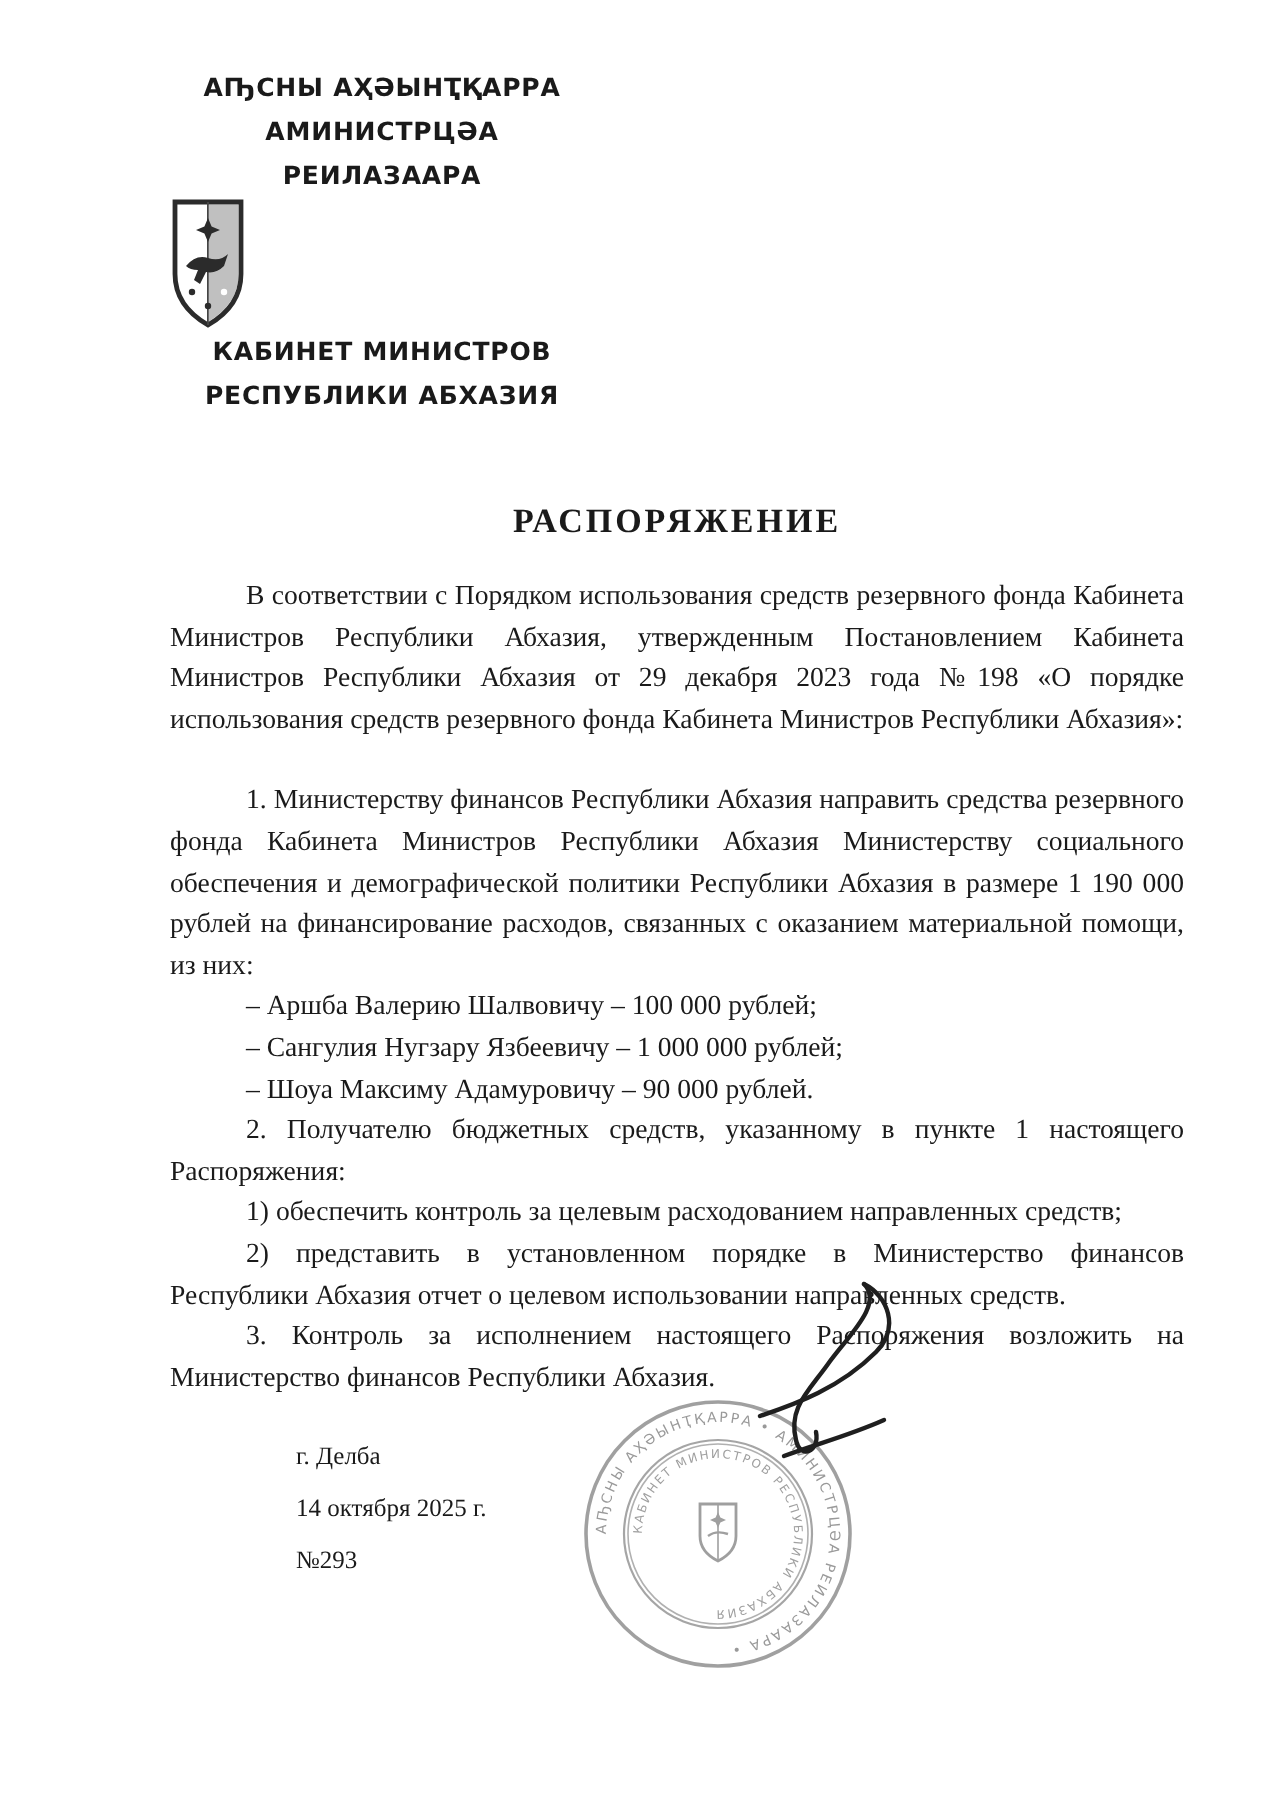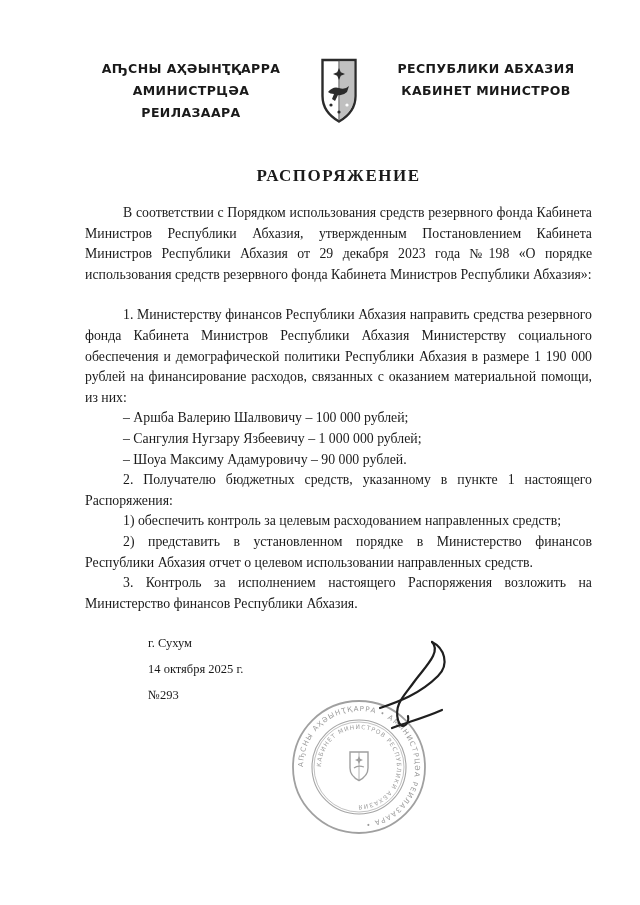--- a/index.html
+++ b/index.html
@@ -6,21 +6,22 @@
   body{
     width:640px;height:905px;background:#ffffff;position:relative;
     font-family:"Liberation Serif","DejaVu Serif",serif;color:#1a1a1a;
     -webkit-font-smoothing:antialiased;
   }
   .page{position:absolute;inset:0;background:#fff;overflow:hidden;}
   .content{padding:0 48px 0 85px;}
 
   .doc-header{
     display:flex;justify-content:space-between;align-items:flex-start;
-    padding-top:58px;
+    padding-top:33px;
+    flex-direction:column;
   }
   .header-block{
     width:212px;text-align:center;
     font-family:"DejaVu Sans","Liberation Sans",sans-serif;
     font-weight:bold;font-size:12.5px;line-height:22px;letter-spacing:0.4px;
   }
   .emblem{width:38px;height:66px;flex:0 0 auto;margin-top:0;}
 
   .doc-title{
     text-align:center;font-weight:bold;font-size:17px;letter-spacing:1.5px;
@@ -68,43 +69,43 @@
           <path d="M19 3.2 H34.3 V38 Q34.3 52.8 19 62 Z" fill="#8d8d8d" opacity="0.55"></path>
           <path d="M19 10 l1.8 4.2 4.2 1.8 -4.2 1.8 -1.8 4.2 -1.8 -4.2 -4.2 -1.8 4.2 -1.8 Z" fill="#2b2b2b"></path>
           <path d="M8 34 q5 -6 11 -4 q6 2 10 -2 l-2 6 q-4 4 -9 3 l-3 6 -3 -2 2 -5 q-4 0 -6 -2 Z" fill="#2b2b2b"></path>
           <circle cx="11" cy="47" r="1.6" fill="#2b2b2b"></circle>
           <circle cx="27" cy="47" r="1.6" fill="#ffffff"></circle>
           <circle cx="19" cy="54" r="1.6" fill="#2b2b2b"></circle>
         </svg>
       </div>
 
       <div class="header-block">
+        <div>КАБИНЕТ МИНИСТРОВ</div>
         <div>РЕСПУБЛИКИ АБХАЗИЯ</div>
-        <div>КАБИНЕТ МИНИСТРОВ</div>
       </div>
     </header>
 
     <div class="doc-title">РАСПОРЯЖЕНИЕ</div>
 
 
     <div class="body-text">
       <p class="gap-after">В соответствии с Порядком использования средств резервного фонда Кабинета Министров Республики Абхазия, утвержденным Постановлением Кабинета Министров Республики Абхазия от 29 декабря 2023 года №198 «О порядке использования средств резервного фонда Кабинета Министров Республики Абхазия»:</p>
       <p>1. Министерству финансов Республики Абхазия направить средства резервного фонда Кабинета Министров Республики Абхазия Министерству социального обеспечения и демографической политики Республики Абхазия в размере 1 190 000 рублей на финансирование расходов, связанных с оказанием материальной помощи, из них:</p>
       <p class="list-line">– Аршба Валерию Шалвовичу – 100 000 рублей;</p>
       <p class="list-line">– Сангулия Нугзару Язбеевичу – 1 000 000 рублей;</p>
       <p class="list-line">– Шоуа Максиму Адамуровичу – 90 000 рублей.</p>
       <p>2. Получателю бюджетных средств, указанному в пункте 1 настоящего Распоряжения:</p>
       <p>1) обеспечить контроль за целевым расходованием направленных средств;</p>
       <p>2) представить в установленном порядке в Министерство финансов Республики Абхазия отчет о целевом использовании направленных средств.</p>
       <p>3. Контроль за исполнением настоящего Распоряжения возложить на Министерство финансов Республики Абхазия.</p>
     </div>
 
 
     <div class="footer-block">
-      <div>г. Сухум</div>
+      <div>г. Делба</div>
       <div>14 октября 2025 г.</div>
       <div>№293</div>
     </div>
   </div>
 
   <div class="seal">
     <svg viewBox="0 0 142 142" width="142" height="142" aria-hidden="true">
       <defs>
         <path id="ring-outer" d="M71,71 m-56,0 a56,56 0 1,1 112,0 a56,56 0 1,1 -112,0"></path>
         <path id="ring-inner" d="M71,71 m-38,0 a38,38 0 1,1 76,0 a38,38 0 1,1 -76,0"></path>

